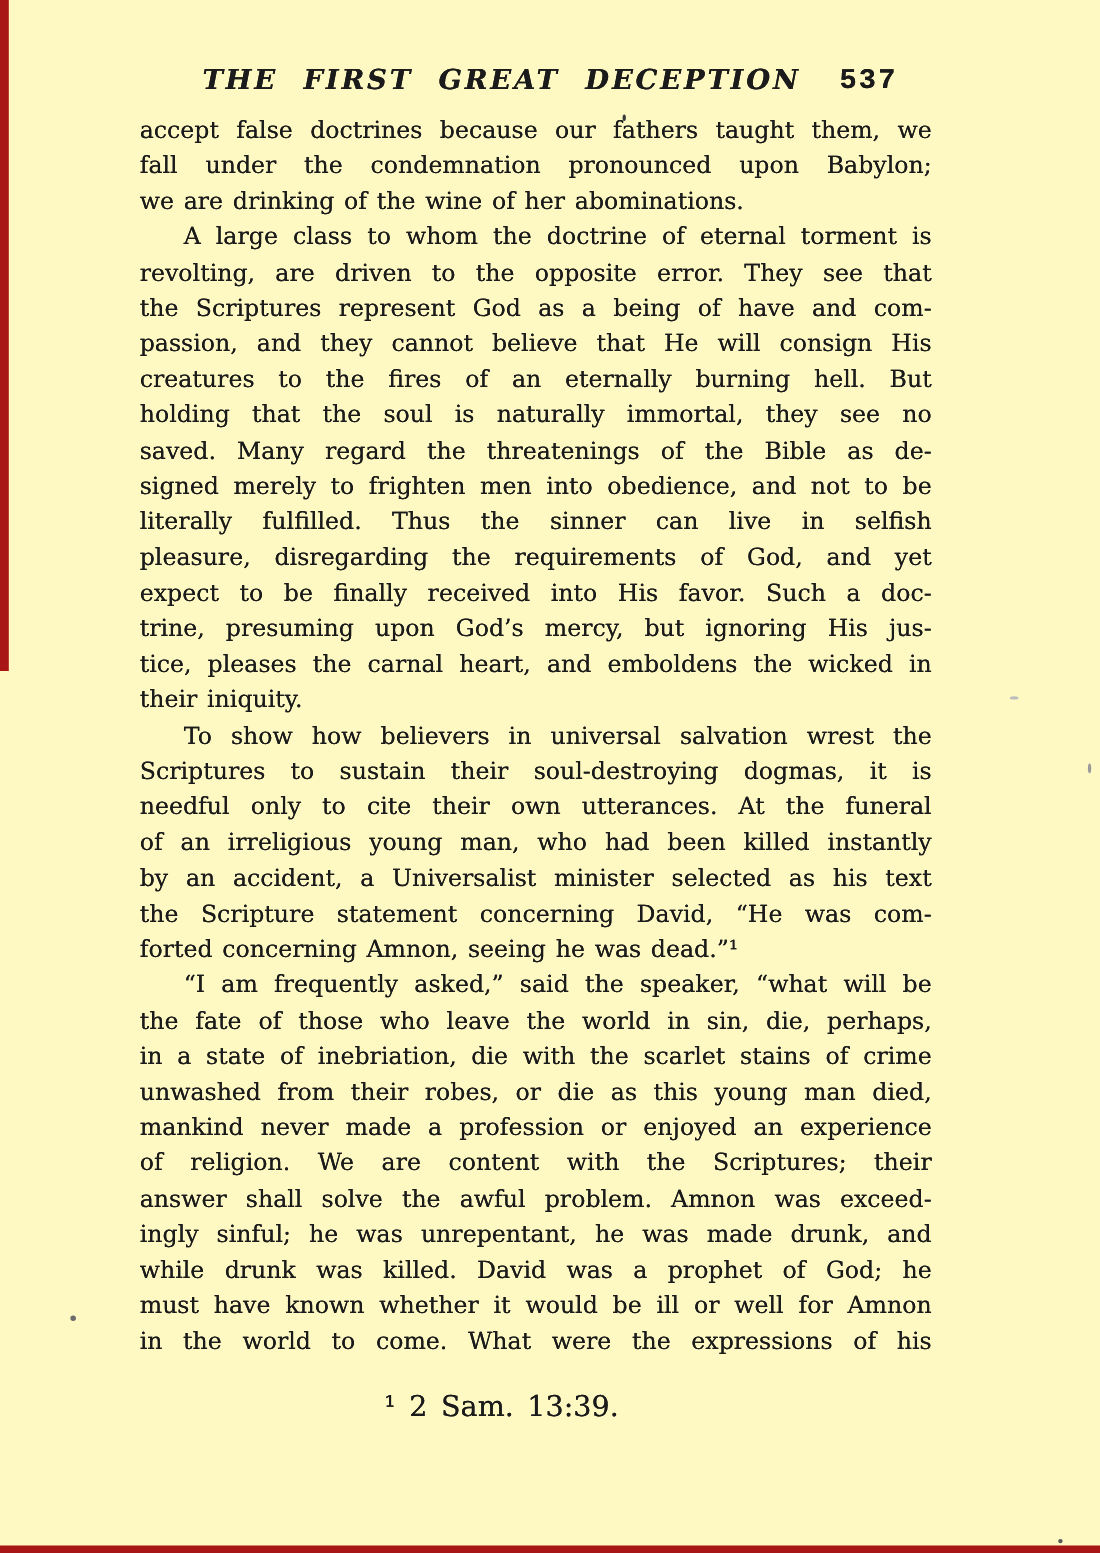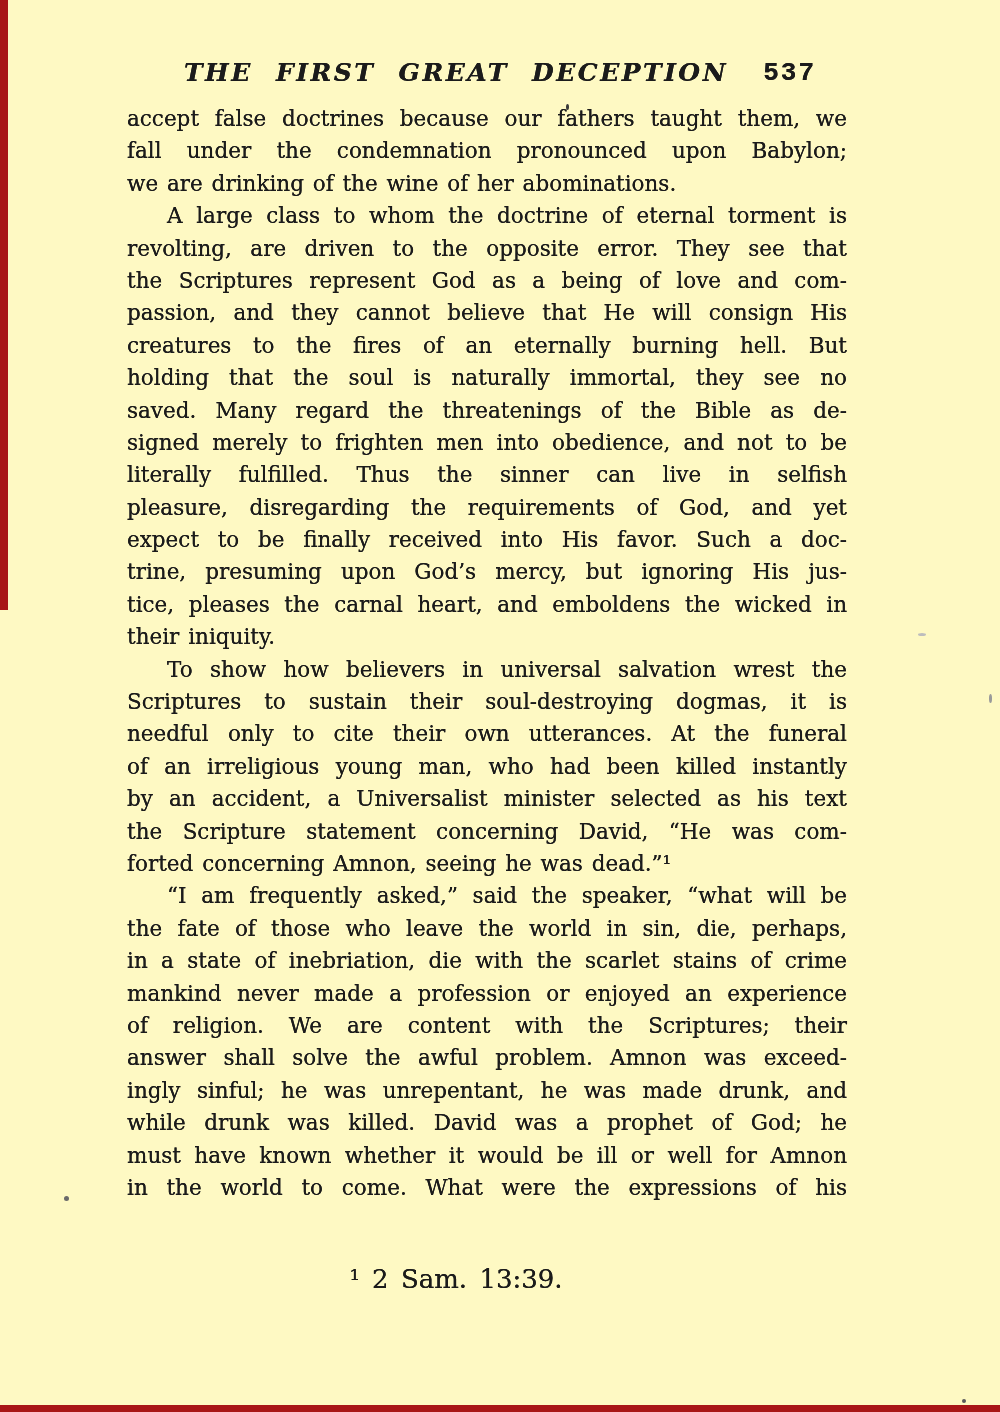--- a/index.html
+++ b/index.html
@@ -101,21 +101,21 @@
     <span class="header-title">THE FIRST GREAT DECEPTION</span>
     <span class="page-number">537</span>
   </div>
 
   <div class="body-text" id="body-text">
       <div class="line">accept false doctrines because our fathers taught them, we</div>
       <div class="line">fall under the condemnation pronounced upon Babylon;</div>
       <div class="line para-last">we are drinking of the wine of her abominations.</div>
       <div class="line indent">A large class to whom the doctrine of eternal torment is</div>
       <div class="line">revolting, are driven to the opposite error.  They see that</div>
-      <div class="line">the Scriptures represent God as a being of love and com-</div>
+      <div class="line">the Scriptures represent God as a being of have and com-</div>
       <div class="line">passion, and they cannot believe that He will consign His</div>
       <div class="line">creatures to the fires of an eternally burning hell.  But</div>
       <div class="line">holding that the soul is naturally immortal, they see no</div>
       <div class="line">saved.  Many regard the threatenings of the Bible as de-</div>
       <div class="line">signed merely to frighten men into obedience, and not to be</div>
       <div class="line">literally fulfilled.  Thus the sinner can live in selfish</div>
       <div class="line">pleasure, disregarding the requirements of God, and yet</div>
       <div class="line">expect to be finally received into His favor.  Such a doc-</div>
       <div class="line">trine, presuming upon God’s mercy, but ignoring His jus-</div>
       <div class="line">tice, pleases the carnal heart, and emboldens the wicked in</div>
@@ -123,20 +123,21 @@
       <div class="line indent">To show how believers in universal salvation wrest the</div>
       <div class="line">Scriptures to sustain their soul-destroying dogmas, it is</div>
       <div class="line">needful only to cite their own utterances.  At the funeral</div>
       <div class="line">of an irreligious young man, who had been killed instantly</div>
       <div class="line">by an accident, a Universalist minister selected as his text</div>
       <div class="line">the Scripture statement concerning David, “He was com-</div>
       <div class="line para-last">forted concerning Amnon, seeing he was dead.”¹</div>
       <div class="line indent">“I am frequently asked,” said the speaker, “what will be</div>
       <div class="line">the fate of those who leave the world in sin, die, perhaps,</div>
       <div class="line">in a state of inebriation, die with the scarlet stains of crime</div>
+      <div class="line">unwashed from their robes, or die as this young man died,</div>
       <div class="line">mankind never made a profession or enjoyed an experience</div>
       <div class="line">of religion.  We are content with the Scriptures; their</div>
       <div class="line">answer shall solve the awful problem.  Amnon was exceed-</div>
       <div class="line">ingly sinful; he was unrepentant, he was made drunk, and</div>
       <div class="line">while drunk was killed.  David was a prophet of God; he</div>
       <div class="line">must have known whether it would be ill or well for Amnon</div>
       <div class="line">in the world to come.  What were the expressions of his</div>
     </div>
 
   <div class="footnote">¹ 2 Sam. 13:39.</div>

